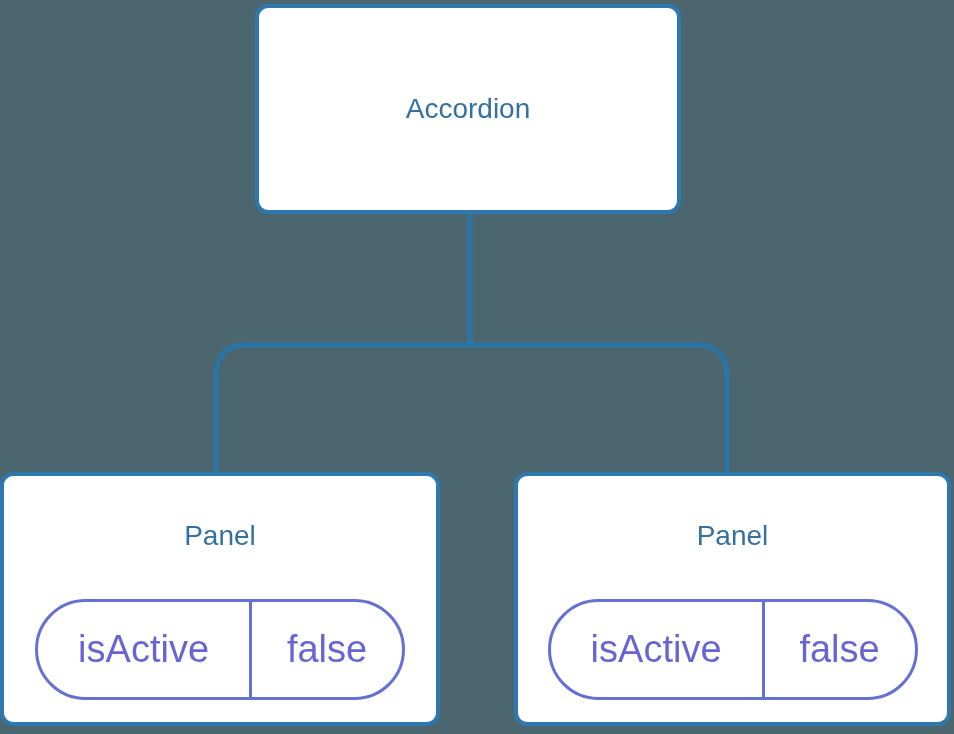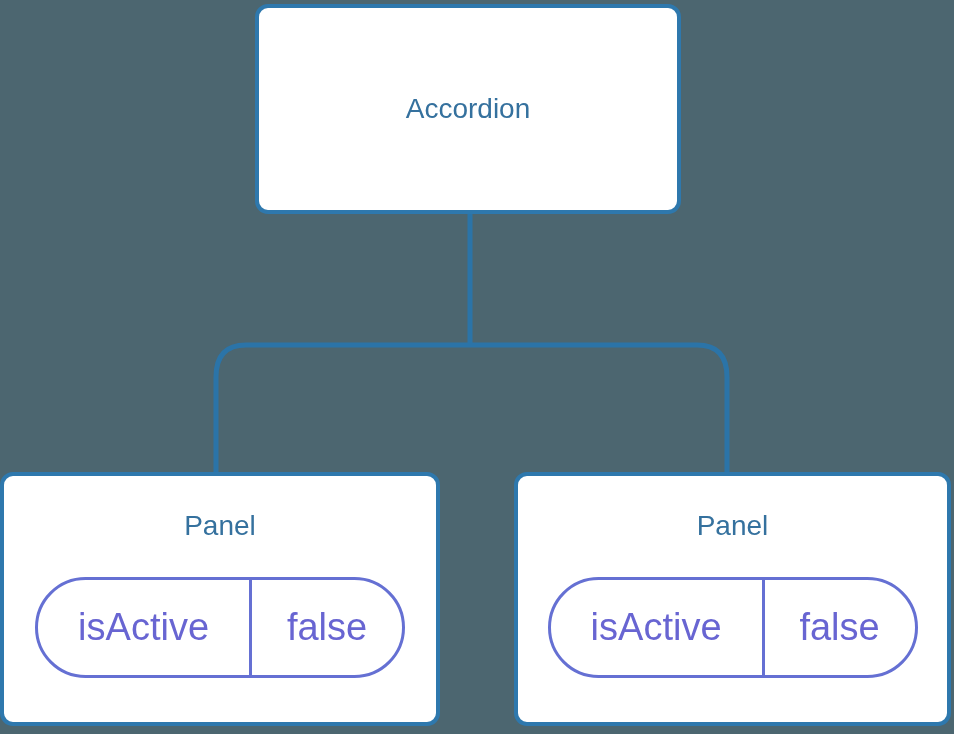--- a/index.html
+++ b/index.html
@@ -40,27 +40,27 @@
   }
   .node-heading{
     font-size:28px;
     font-weight:500;
     color:var(--heading-text);
     text-align:center;
     line-height:48px;
   }
   .node-panel{
     top:472px;width:440px;height:254px;
-    padding-top:26px;
+    padding-top:36px;
   }
   .node-panel-1{left:0px;}
   .node-panel-2{left:514px;width:437px;}
   .pill{
     width:370px;height:101px;
-    margin:27px auto 0 auto;
+    margin:39px auto 0 auto;
     border:3px solid var(--pill-border);
     border-radius:52px;
     display:flex;
     align-items:stretch;
     overflow:hidden;
   }
   .pill-cell{
     display:flex;align-items:center;justify-content:center;
     font-size:38px;
     font-weight:500;

